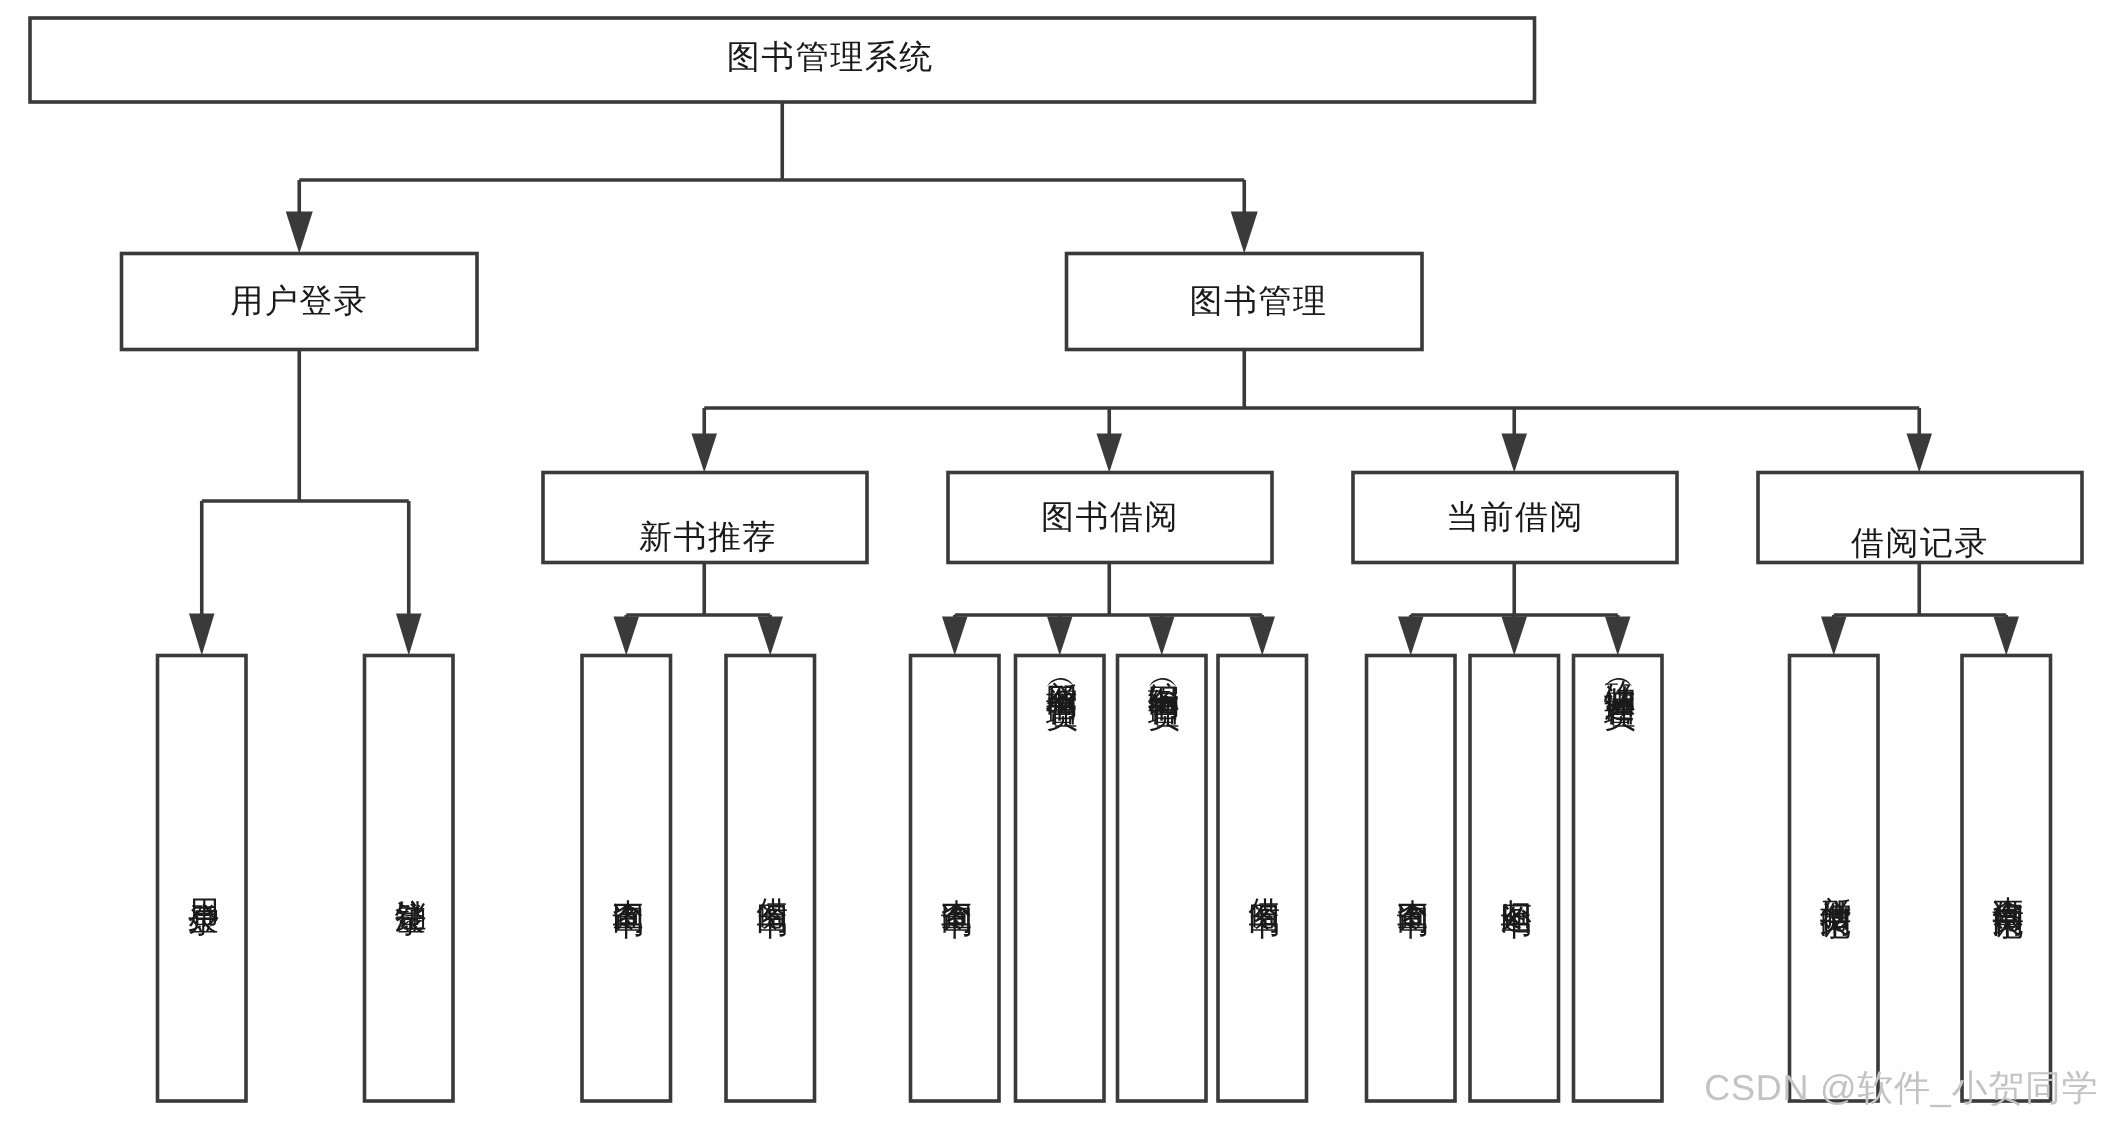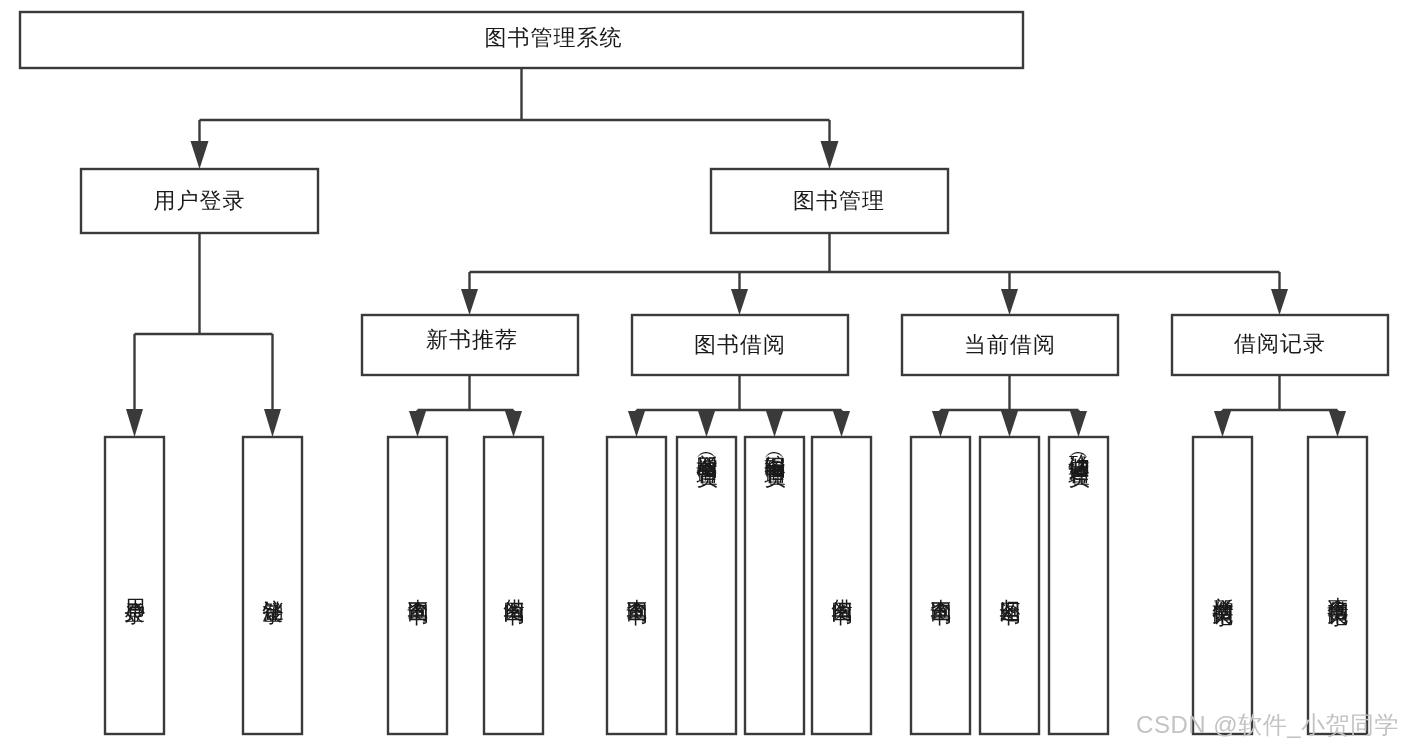--- a/index.html
+++ b/index.html
@@ -201,30 +201,30 @@
     <span class="hlabel-text">图书管理系统</span>
   </div>
 
   <div class="hlabel-wrap" style="left:81px; top:169px; width:237px; height:64px;">
     <span class="hlabel-text">用户登录</span>
   </div>
   <div class="hlabel-wrap" style="left:711px; top:169px; width:256px; height:64px;">
     <span class="hlabel-text">图书管理</span>
   </div>
 
-  <div class="hlabel-wrap" style="left:362px; top:310px; width:220px; height:60px;">
+  <div class="hlabel-wrap" style="left:362px; top:328px; width:220px; height:60px;">
     <span class="hlabel-text">新书推荐</span>
   </div>
   <div class="hlabel-wrap" style="left:632px; top:315px; width:216px; height:60px;">
     <span class="hlabel-text">图书借阅</span>
   </div>
   <div class="hlabel-wrap" style="left:902px; top:315px; width:216px; height:60px;">
     <span class="hlabel-text">当前借阅</span>
   </div>
-  <div class="hlabel-wrap" style="left:1172px; top:308px; width:216px; height:72px;align-items:center;">
+  <div class="hlabel-wrap" style="left:1172px; top:326px; width:216px; height:72px;align-items:center;">
     <span class="hlabel-text">借阅记录</span>
   </div>
 
   <div class="vlabel-wrap" style="left:105px; top:437px; width:59px; height:297px;">
     <span class="vlabel-text">用户登录</span>
   </div>
   <div class="vlabel-wrap" style="left:243px; top:437px; width:59px; height:297px;">
     <span class="vlabel-text">注销登录</span>
   </div>
 

